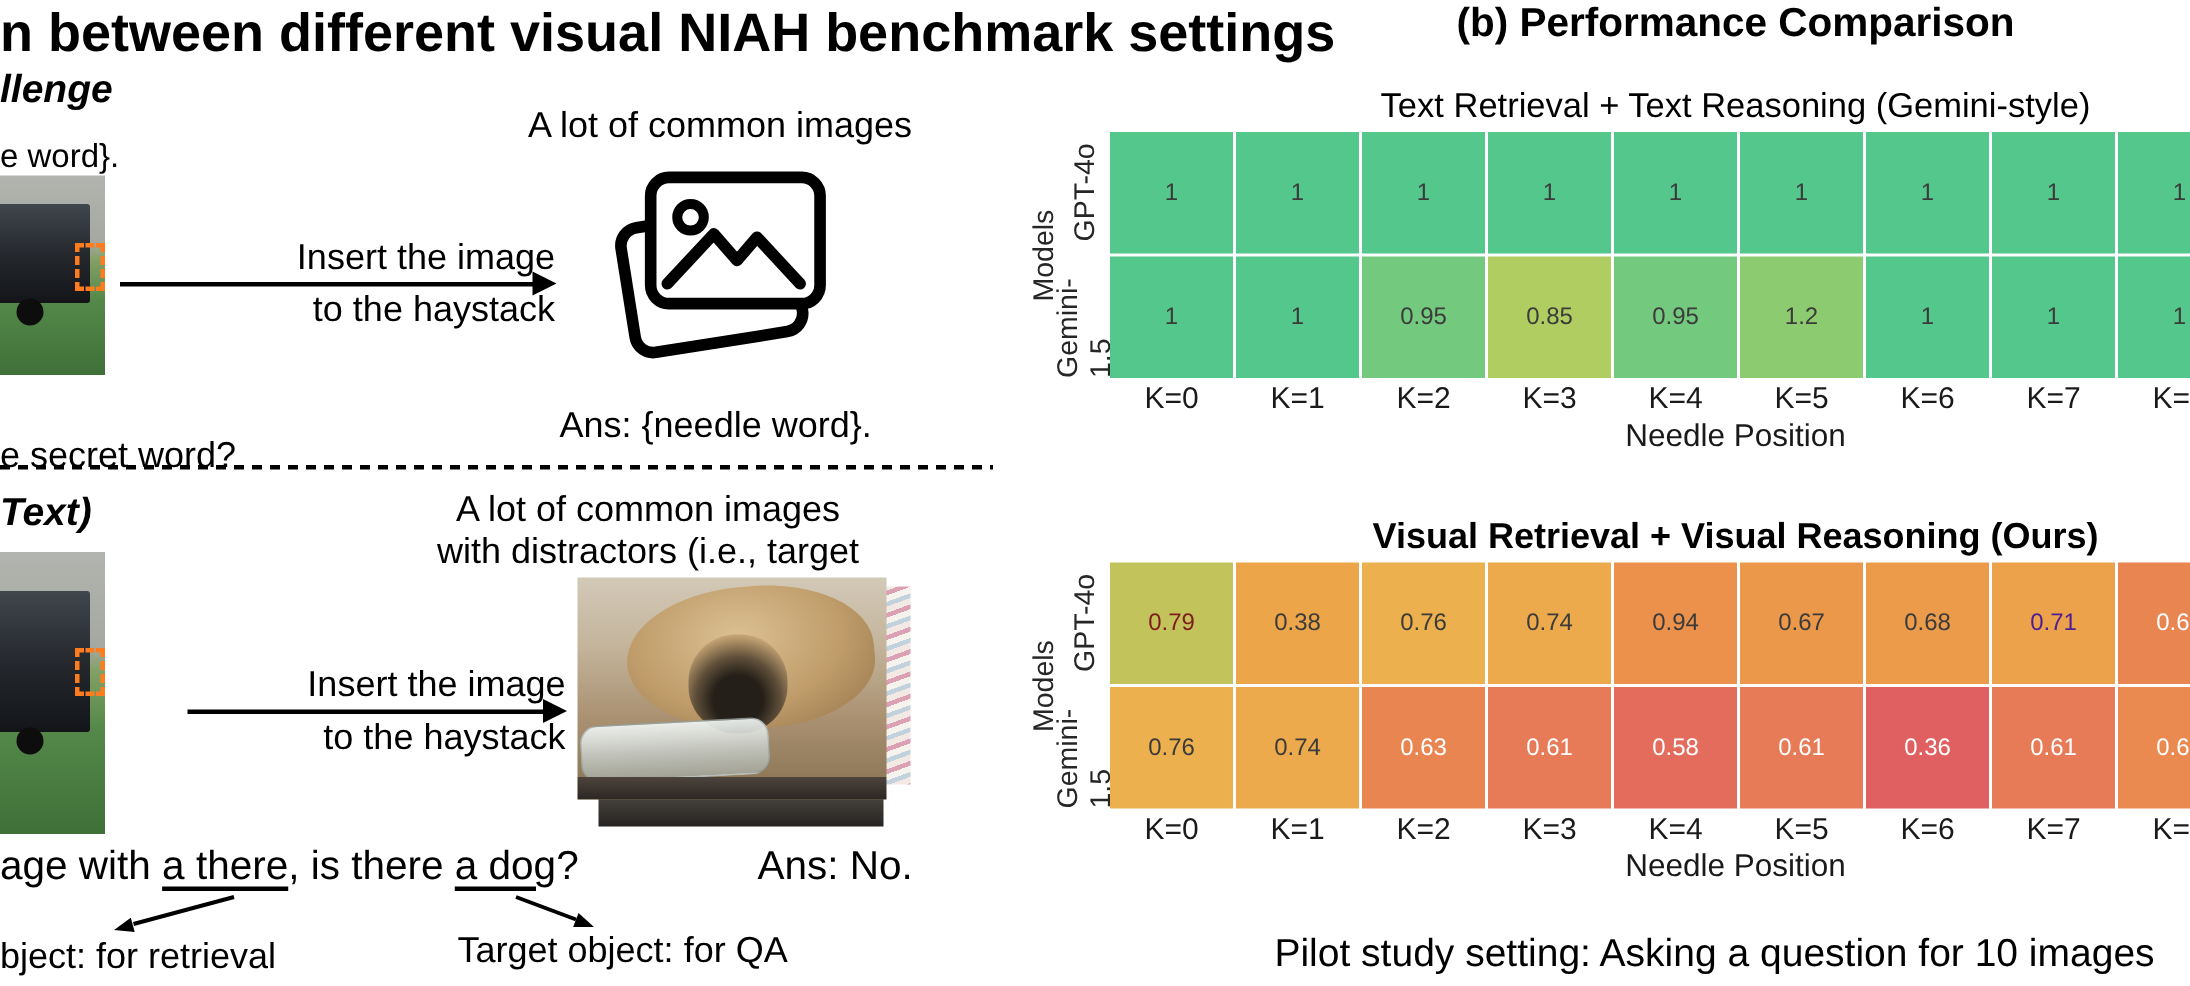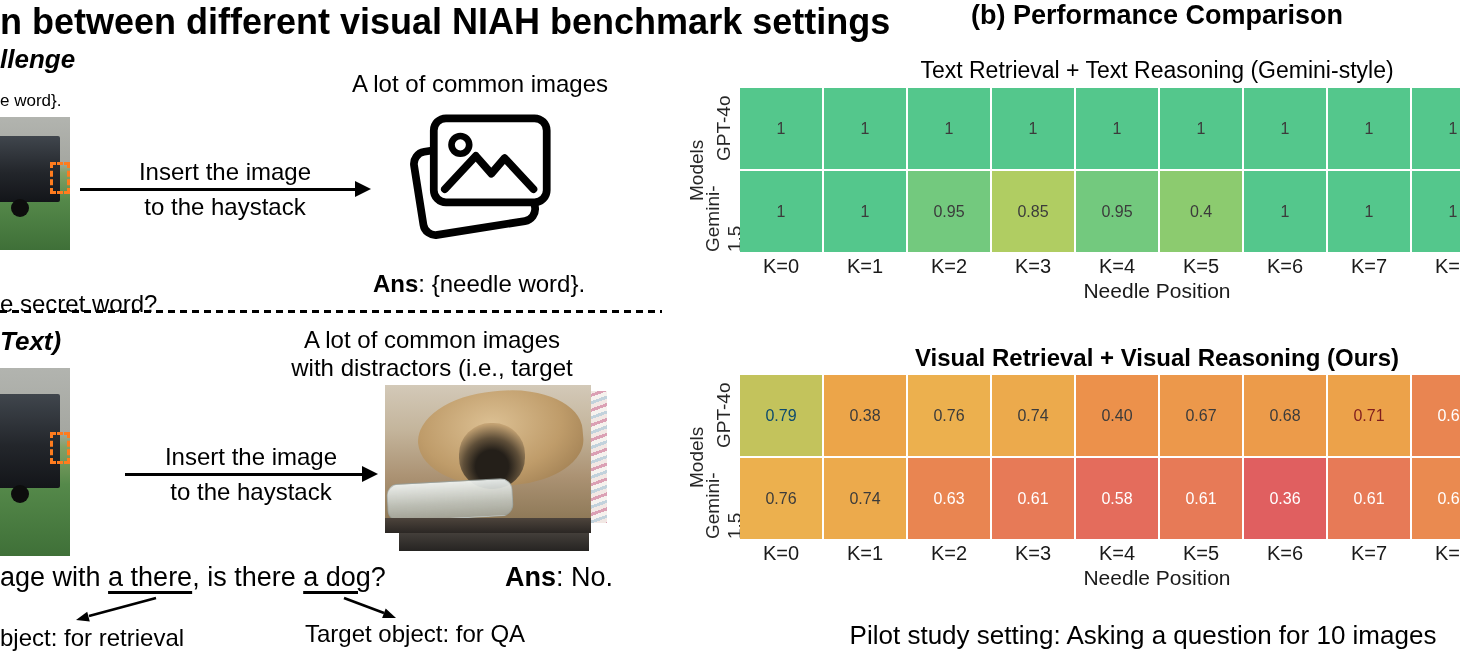--- a/index.html
+++ b/index.html
@@ -2,40 +2,40 @@
 <html><head>
 <meta charset="utf-8">
 <style>
   html,body { margin:0; padding:0; background:#fff; }
   #frame {
     position:relative; width:1460px; height:657px; overflow:hidden;
     background:#ffffff; color:#000;
     font-family:"Liberation Sans","DejaVu Sans",sans-serif;
   }
   .abs { position:absolute; }
-  .b { font-weight:bold; }
+  .b { font-weight:normal; }
   .bi { font-weight:bold; font-style:italic; }
   .u { text-decoration:underline; text-decoration-thickness:2.5px; text-underline-offset:5px; }
 
   
   .left-title { left:0; top:1px; font-size:36px; font-weight:bold; white-space:nowrap; }
   .row-label { left:0; font-size:26px;text-align:center; }
-  .needle-text { left:0; top:91px; font-size:17px; }
+  .needle-text { left:0; top:91px; font-size:22px; }
   .caption-24 { font-size:24px; text-align:center; line-height:28px; }
   .q-text { font-size:24px; white-space:nowrap; }
   .q2-text { font-size:27px; white-space:nowrap; }
   .note-text { font-size:24px; white-space:nowrap; }
 
   .divider {
     left:0; top:310px; width:662px; height:3px;
     background:repeating-linear-gradient(90deg,#000 0 7px,transparent 7px 12px);
   }
 
   
-  .harrow { text-align:center; }
+  .harrow { text-align:right; }
   .harrow .atxt { font-size:24px; line-height:28px; }
   .harrow .aline { position:relative; height:3px; background:#000; margin:2px 14px 2px 0; }
   .harrow .aline::after {
     content:''; position:absolute; right:-15px; top:-7px;
     border-left:16px solid #000; border-top:8.5px solid transparent; border-bottom:8.5px solid transparent;
   }
 
   
   .photo-truck {
     overflow:hidden;
@@ -200,21 +200,21 @@
           <div class="hm-cell" style="background: rgb(84, 199, 140); color: rgb(59, 59, 59);">1</div>
           <div class="hm-cell" style="background: rgb(84, 199, 140); color: rgb(59, 59, 59);">1</div>
           <div class="hm-cell" style="background: rgb(84, 199, 140); color: rgb(59, 59, 59);">1</div>
           <div class="hm-cell" style="background: rgb(84, 199, 140); color: rgb(59, 59, 59);">1</div>
           <div class="hm-cell" style="background: rgb(84, 199, 140); color: rgb(59, 59, 59);">1</div>
           <div class="hm-cell" style="background: rgb(84, 199, 140); color: rgb(59, 59, 59);">1</div>
           <div class="hm-cell" style="background: rgb(84, 199, 140); color: rgb(59, 59, 59);">1</div>
           <div class="hm-cell" style="background: rgb(115, 201, 126); color: rgb(59, 59, 59);">0.95</div>
           <div class="hm-cell" style="background: rgb(176, 205, 98); color: rgb(59, 59, 59);">0.85</div>
           <div class="hm-cell" style="background: rgb(115, 201, 126); color: rgb(59, 59, 59);">0.95</div>
-          <div class="hm-cell" style="background: rgb(140, 203, 111); color: rgb(59, 59, 59);">0.4</div>
+          <div class="hm-cell" style="background: rgb(140, 203, 111); color: rgb(59, 59, 59);">1.2</div>
           <div class="hm-cell" style="background: rgb(84, 199, 140); color: rgb(59, 59, 59);">1</div>
           <div class="hm-cell" style="background: rgb(84, 199, 140); color: rgb(59, 59, 59);">1</div>
           <div class="hm-cell" style="background: rgb(84, 199, 140); color: rgb(59, 59, 59);">1</div>
         </div>
       <div class="hm-ticks">
           <div class="hm-tick">K=0</div>
           <div class="hm-tick">K=1</div>
           <div class="hm-tick">K=2</div>
           <div class="hm-tick">K=3</div>
           <div class="hm-tick">K=4</div>
@@ -229,28 +229,28 @@
 
   <div class="chart chart-b">
     <div class="chart-title">Visual Retrieval + Visual Reasoning (Ours)</div>
     <div class="hm-ylabel vlabel">Models</div>
     <div class="hm-ycol">
         <div class="hm-ycat vlabel">GPT-4o</div>
         <div class="hm-ycat vlabel">Gemini-1.5</div>
       </div>
     <div class="chart-body">
       <div class="hm-grid">
-          <div class="hm-cell" style="background: rgb(195, 195, 92); color: #0c4a6e;">0.79</div>
+          <div class="hm-cell" style="background: rgb(195, 195, 92); color: #7f1d1d;">0.79</div>
           <div class="hm-cell" style="background: rgb(236, 165, 73); color: rgb(59, 59, 59);">0.38</div>
           <div class="hm-cell" style="background: rgb(236, 176, 78); color: rgb(59, 59, 59);">0.76</div>
           <div class="hm-cell" style="background: rgb(236, 170, 76); color: rgb(59, 59, 59);">0.74</div>
-          <div class="hm-cell" style="background: rgb(236, 145, 75); color: rgb(59, 59, 59);">0.40</div>
+          <div class="hm-cell" style="background: rgb(236, 145, 75); color: rgb(59, 59, 59);">0.94</div>
           <div class="hm-cell" style="background: rgb(236, 152, 75); color: rgb(59, 59, 59);">0.67</div>
           <div class="hm-cell" style="background: rgb(236, 155, 74); color: rgb(59, 59, 59);">0.68</div>
-          <div class="hm-cell" style="background: rgb(236, 162, 74); color: #7f1d1d;">0.71</div>
+          <div class="hm-cell" style="background: rgb(236, 162, 74); color: #4c1d95;">0.71</div>
           <div class="hm-cell" style="background: rgb(233, 133, 81); color: rgb(255, 255, 255);">0.63</div>
           <div class="hm-cell" style="background: rgb(236, 176, 78); color: rgb(59, 59, 59);">0.76</div>
           <div class="hm-cell" style="background: rgb(236, 170, 76); color: rgb(59, 59, 59);">0.74</div>
           <div class="hm-cell" style="background: rgb(233, 133, 81); color: rgb(255, 255, 255);">0.63</div>
           <div class="hm-cell" style="background: rgb(231, 122, 87); color: rgb(255, 255, 255);">0.61</div>
           <div class="hm-cell" style="background: rgb(228, 108, 92); color: rgb(255, 255, 255);">0.58</div>
           <div class="hm-cell" style="background: rgb(231, 122, 87); color: rgb(255, 255, 255);">0.61</div>
           <div class="hm-cell" style="background: rgb(224, 95, 96); color: rgb(255, 255, 255);">0.36</div>
           <div class="hm-cell" style="background: rgb(231, 122, 87); color: rgb(255, 255, 255);">0.61</div>
           <div class="hm-cell" style="background: rgb(234, 138, 80); color: rgb(255, 255, 255);">0.64</div>

